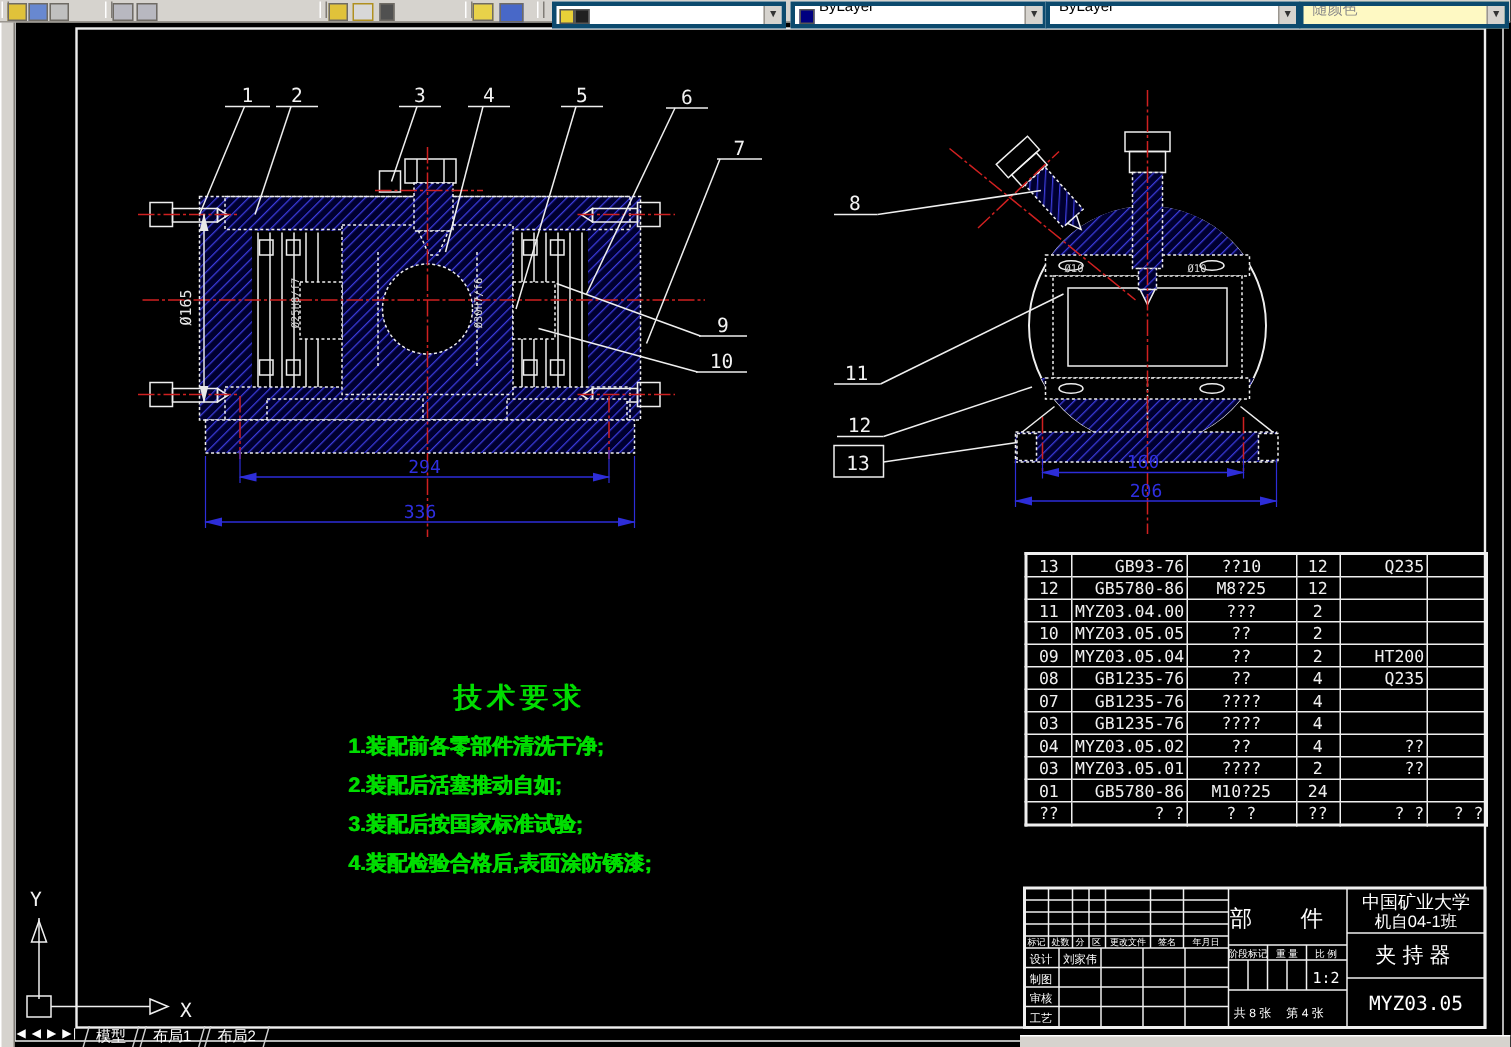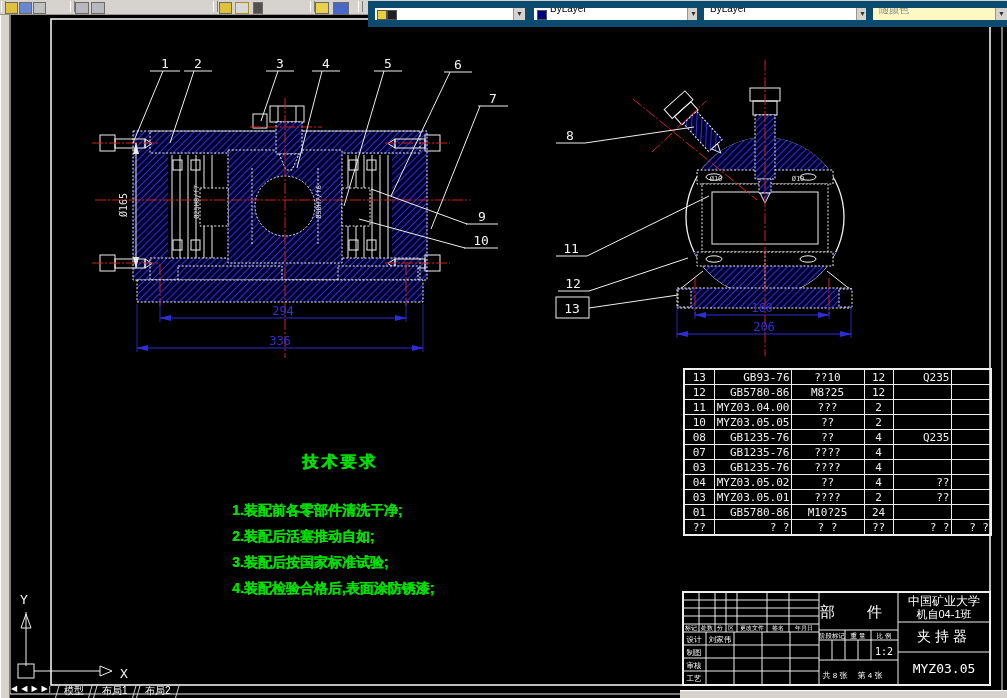--- a/index.html
+++ b/index.html
@@ -4,21 +4,21 @@
 <style>
   html,body{margin:0;padding:0}
   body{width:1007px;height:698px;position:relative;background:#000;overflow:hidden;
        font-family:"Liberation Sans",sans-serif}
   
   .topbar{position:absolute;left:0;top:0;width:1007px;height:14px;background:#d6d3ce;
           border-bottom:1px solid #9a968f;z-index:5}
   .grip{position:absolute;top:1px;width:3px;height:11px;border-left:1px solid #fff;
         border-right:1px solid #807c76}
   .ticon{position:absolute;top:2px;border:1px solid #6f6b64}
-  .combo{position:absolute;top:1px;height:12px;background:#fff;border:7px solid #0c4a6e;overflow:hidden}
+  .combo{position:absolute;top:1px;height:12px;background:#fff;border:3px solid #0c4a6e;overflow:hidden}
   .combo .cv{position:absolute;left:16px;top:-5px;font-size:10px;color:#000;white-space:nowrap}
   .combo .btn{position:absolute;right:0;top:0;width:11px;height:12px;background:#d6d3ce;
               border-left:1px solid #9a968f;font-size:7px;text-align:center;line-height:11px;color:#333}
   .combo.disabled{background:#fef9c3}
   .combo.disabled .cv{color:#8a8a8a;left:6px}
   .sw{position:absolute;top:2px;width:8px;height:8px;border:1px solid #555}
   
   .leftstrip{position:absolute;left:0;top:14px;width:8px;height:684px;background:#d6d3ce;
              border-right:1px solid #807c76;border-left:1px solid #fff;z-index:4}
   
@@ -32,22 +32,22 @@
   .grid{stroke:#efefef;stroke-width:1;fill:none}
   .grid2{stroke:#efefef;stroke-width:2;fill:none}
   .t-bal{fill:#f2f2f2;font:13px "DejaVu Sans Mono",monospace;text-anchor:middle}
   .t-dim{fill:#2f2fe0;font:12px "DejaVu Sans Mono",monospace;text-anchor:middle}
   .t-dimw{fill:#e6e6e6;font:10px "DejaVu Sans Mono",monospace;text-anchor:middle}
   .t-fit{fill:#d8d8d8;font:7px "DejaVu Sans Mono",monospace;text-anchor:middle}
   .t-tb{fill:#fff;font-family:"Liberation Sans",sans-serif}
   .t-mono{font-family:"DejaVu Sans Mono",monospace}
   
   .tech{position:absolute;left:232px;top:452px;color:#00dd00;width:340px;z-index:2}
-  .tech-title{font-size:16px;font-weight:bold;margin-left:70px;letter-spacing:3px;
-              text-shadow:1px 0 currentColor;margin-bottom:24px}
+  .tech-title{font-size:19px;font-weight:normal;margin-left:70px;letter-spacing:3px;
+              text-shadow:1px 0 currentColor;margin-bottom:6px}
   .tech-item{font-size:14px;font-weight:bold;line-height:26px;white-space:nowrap;
              text-shadow:.6px 0 currentColor}
   
   table.ptable{position:absolute;left:683px;top:368px;width:307px;border-collapse:collapse;
                table-layout:fixed;color:#efefef;z-index:2;
                font-family:"DejaVu Sans Mono",monospace;font-size:11px;border:2px solid #efefef}
   table.ptable td{border:1px solid #efefef;height:14px;padding:0 1px;white-space:nowrap;overflow:visible}
   td.a-c{text-align:center} td.a-l{text-align:right}
   
   .tabsbar{position:absolute;left:8px;top:684px;height:14px;width:320px;color:#fff;z-index:3;
@@ -414,20 +414,28 @@
       </tr>
       <tr>
         <td class="a-c">10</td>
         <td class="a-l">MYZ03.05.05</td>
         <td class="a-c">??</td>
         <td class="a-c">2</td>
         <td class="a-l"></td>
         <td class="a-l"></td>
       </tr>
       <tr>
+        <td class="a-c">09</td>
+        <td class="a-l">MYZ03.05.04</td>
+        <td class="a-c">??</td>
+        <td class="a-c">2</td>
+        <td class="a-l">HT200</td>
+        <td class="a-l"></td>
+      </tr>
+      <tr>
         <td class="a-c">08</td>
         <td class="a-l">GB1235-76</td>
         <td class="a-c">??</td>
         <td class="a-c">4</td>
         <td class="a-l">Q235</td>
         <td class="a-l"></td>
       </tr>
       <tr>
         <td class="a-c">07</td>
         <td class="a-l">GB1235-76</td>

